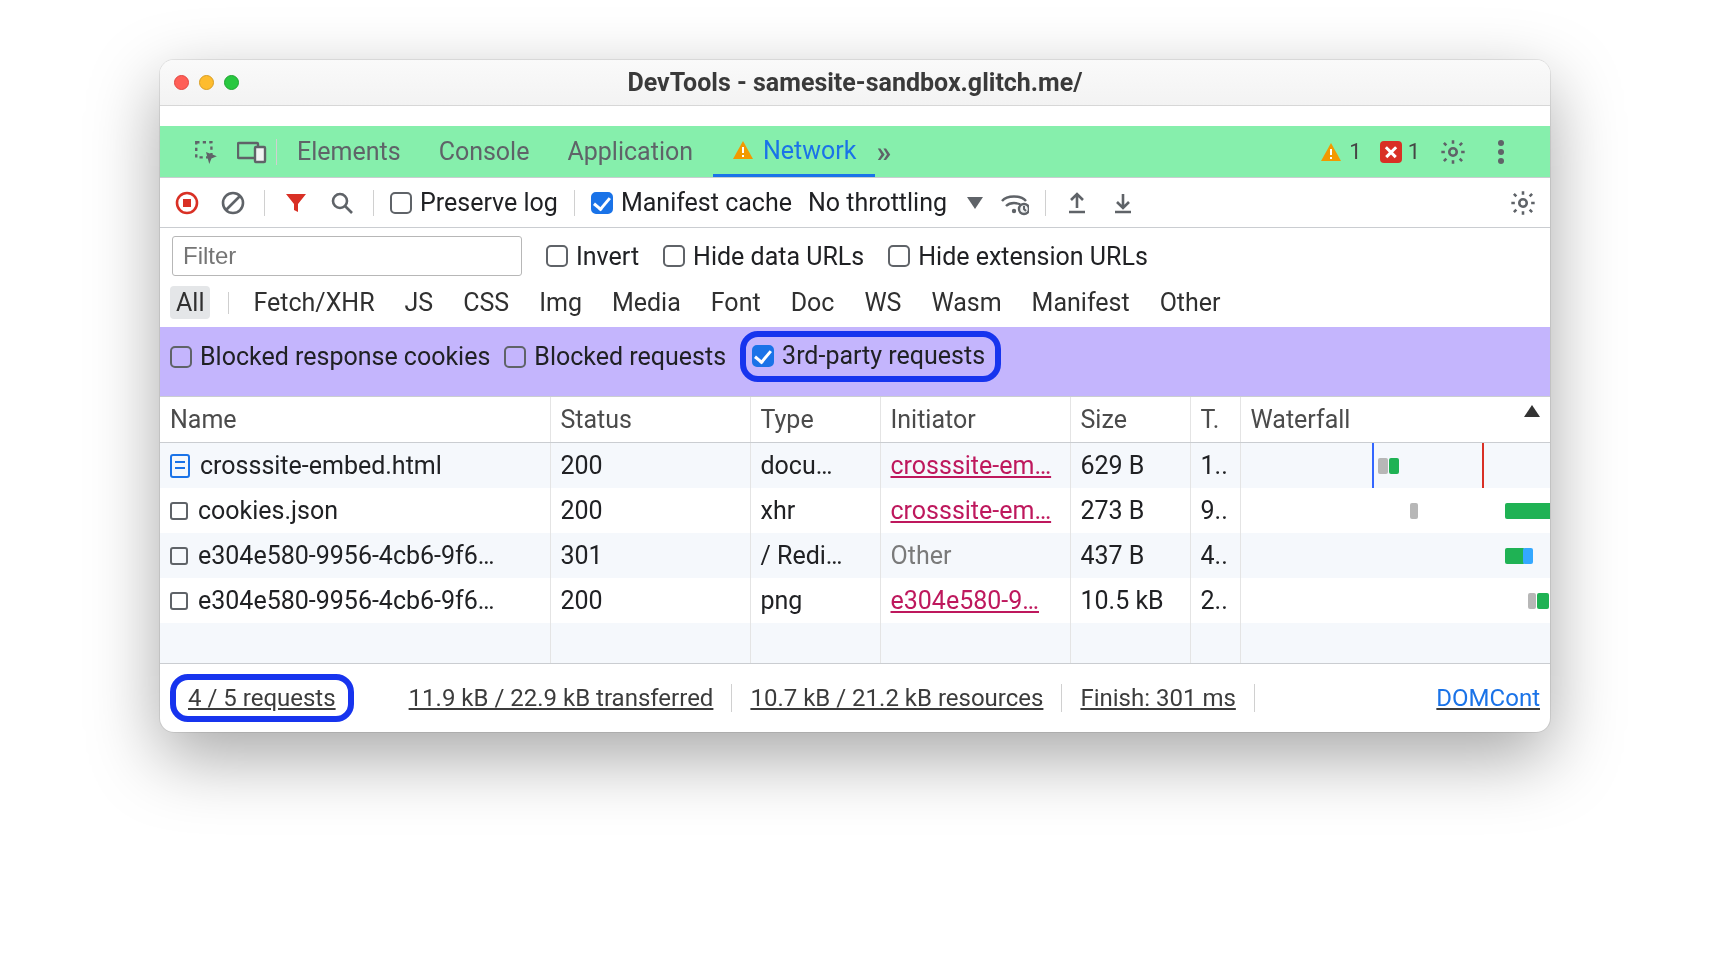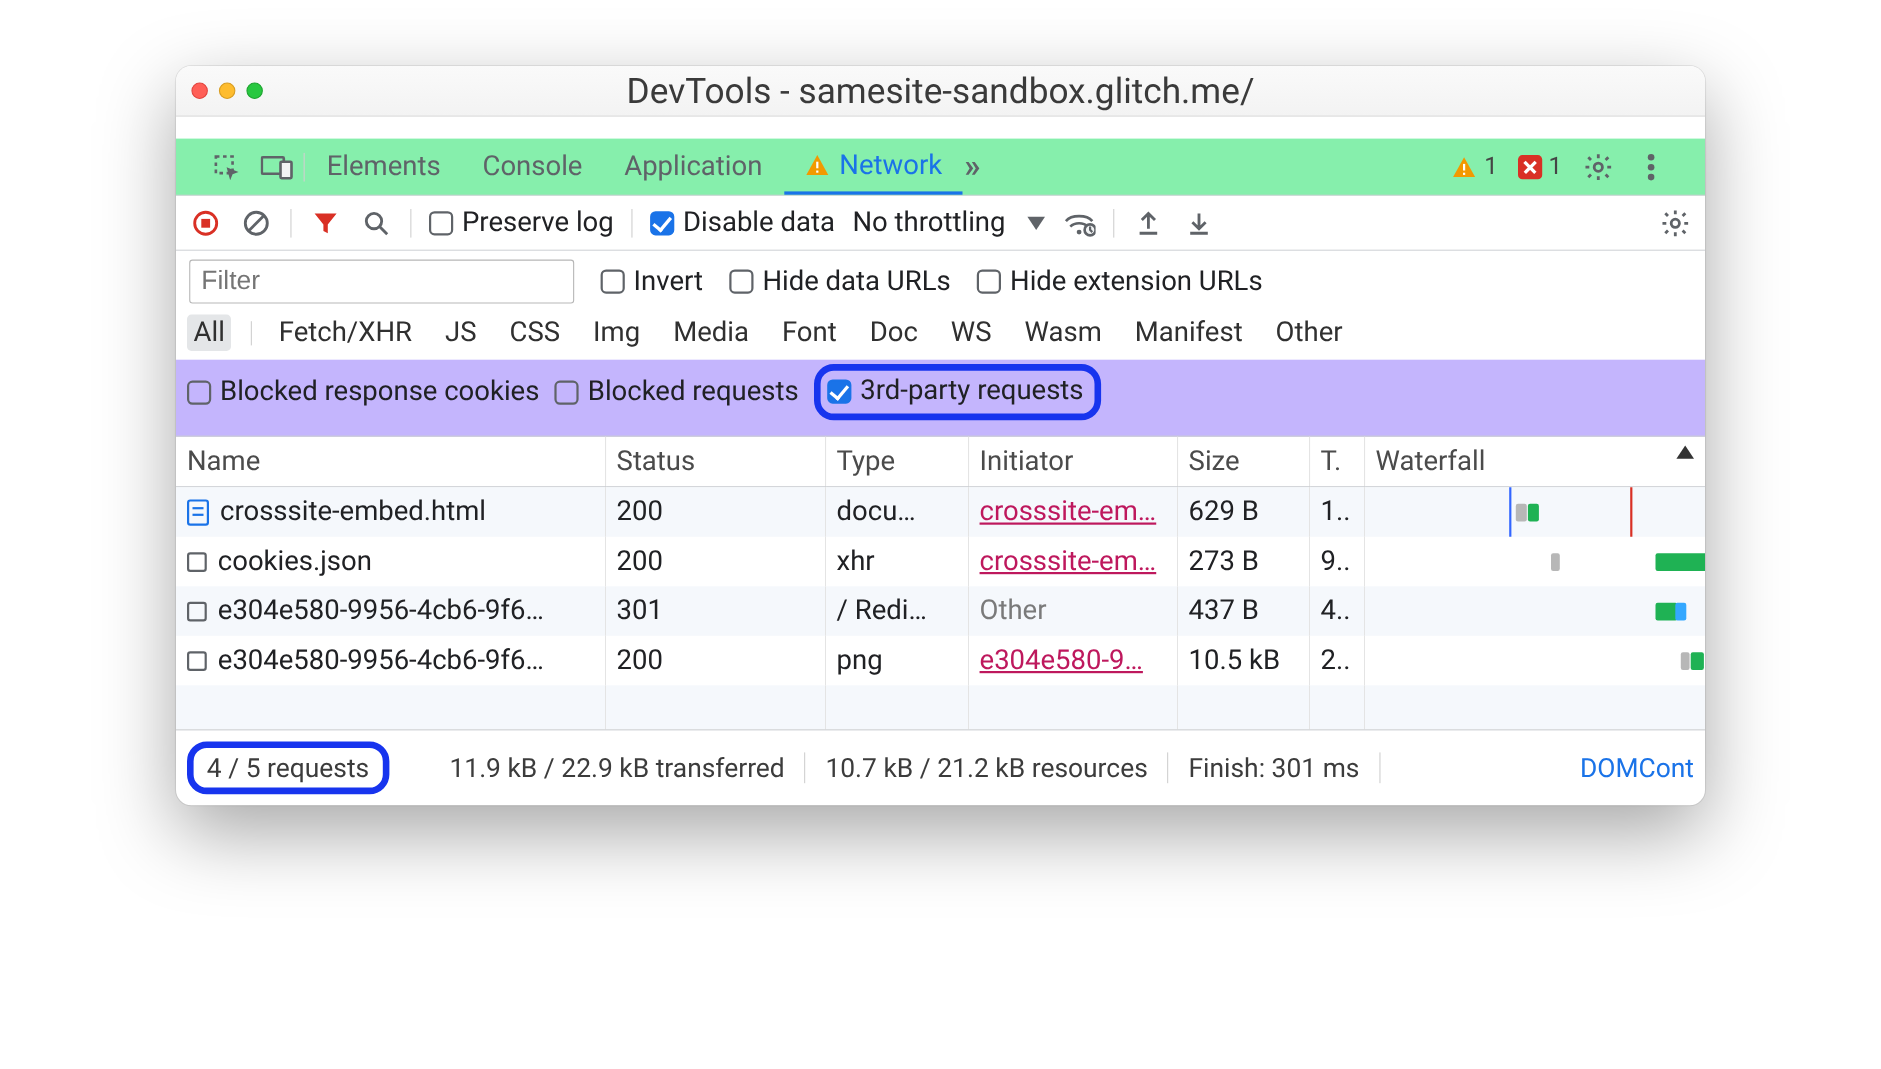--- a/index.html
+++ b/index.html
@@ -40,21 +40,21 @@
     padding: 0 14px;
     position: relative;
   }
   .traffic { display: flex; gap: 10px; }
   .dot { width: 15px; height: 15px; border-radius: 50%; }
   .dot.red { background:#ff5f57; border:1px solid #e24640;}
   .dot.yellow { background:#febc2e; border:1px solid #d89d22;}
   .dot.green { background:#28c840; border:1px solid #1fa531;}
   .title {
     position: absolute; left:0; right:0; text-align:center;
-    font-size: 32px; font-weight: 400; color:#3a3a3a; pointer-events:none;
+    font-size: 25px; font-weight: 700; color:#3a3a3a; pointer-events:none;
   }
   
   .tabs {
     height: 52px;
     background:#86efac;
     border-bottom:1px solid #cacdd1;
     display:flex; align-items:center; padding:0 24px; gap:2px;margin-top:20px;
   }
   .tab-icon { width:44px; display:flex; justify-content:center; }
   .tabs .tab {
@@ -127,21 +127,21 @@
   .namecell { display:flex; align-items:center; gap:10px; }
   .sq { width:18px; height:18px; border:2.5px solid #5f6368; border-radius:3px; }
   .doc-ic { width:20px; height:24px; border:2.5px solid #1a73e8; border-radius:3px; position:relative;}
   .doc-ic::before, .doc-ic::after { content:""; position:absolute; left:3px; right:3px; height:2.5px; background:#1a73e8; }
   .doc-ic::before { top:5px; } .doc-ic::after { top:11px; }
   .initlink { text-decoration: underline; color:#be185d; }
   .size { text-align:right; }
   .sort-tri { display:inline-block; width:0;height:0;border-left:8px solid transparent;border-right:8px solid transparent;border-bottom:12px solid #333; vertical-align:2px; margin-left:6px;}
   
   .statusbar {
-    border-top:1px solid #cacdd1; display:flex; align-items:center; padding:10px 10px; gap:0; font-size:24px; color:#3c3c3c;
+    border-top:1px solid #cacdd1; display:flex; align-items:center; padding:10px 10px; gap:0; font-size:24px; color:#3c3c3c;text-decoration:underline;
   }
   .status-seg { padding:0 18px; border-right:1px solid #d0d0d0; white-space:nowrap;}
   .status-seg:last-child{ border-right:none; color:#1a73e8; padding-right:0;}
   .status-highlight {
     border:6px solid #1734ee; border-radius:18px; padding:4px 12px;
   }
   
   svg { display:block; }
   .red { color:#d93025; }
   
@@ -253,21 +253,21 @@
           </svg>
     </span>
     <div class="divider"></div>
     <label class="checkline">
       <span class="cb"></span>
           <span>Preserve log</span>
     </label>
     <div class="divider"></div>
     <label class="checkline">
       <span class="cb checked"></span>
-          <span>Disable data</span>
+          <span>Manifest cache</span>
     </label>
     <div class="select">
       <span>No throttling</span>
       <span class="caret-down"></span>
     </div>
     <span class="iconbtn">
       <svg width="30" height="26" viewBox="0 0 30 24" fill="none" stroke="#5f6368" stroke-width="2.4">
             <path d="M3 10 C8 4 22 4 27 10"></path>
             <path d="M7 15 C11 11 19 11 23 15"></path>
             <circle cx="15" cy="20" r="2.2" fill="#5f6368" stroke="none"></circle>

